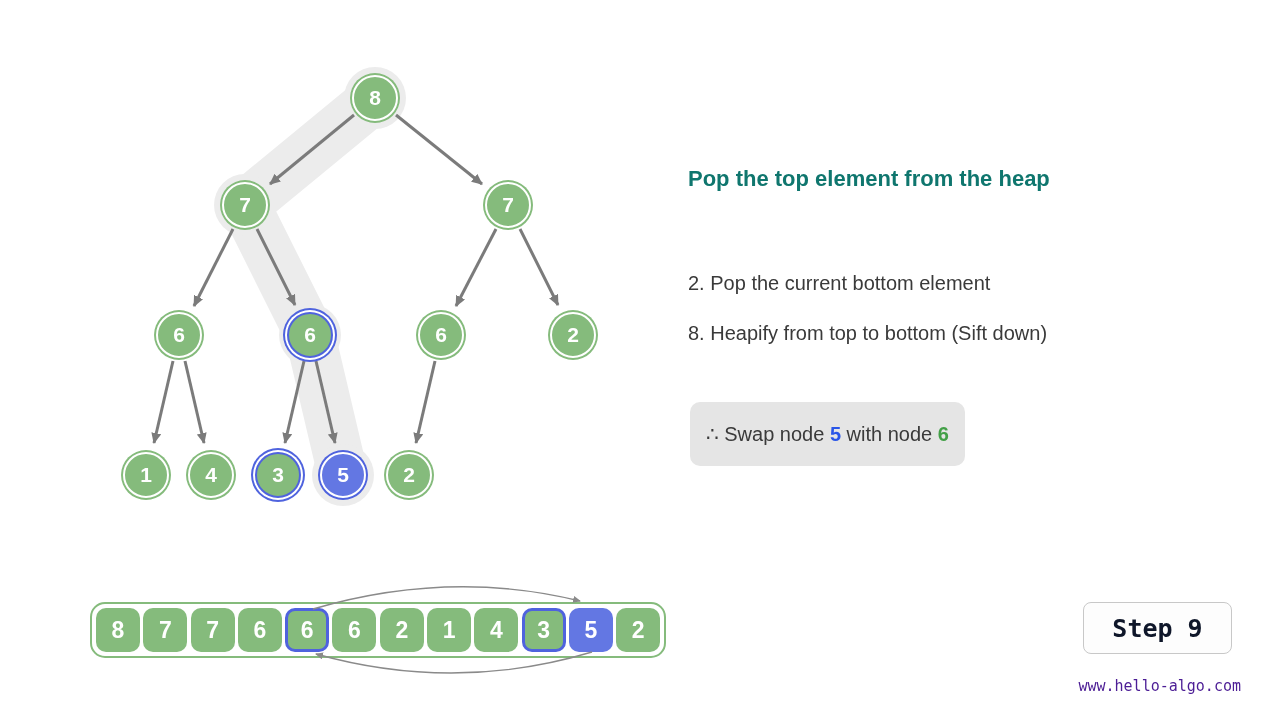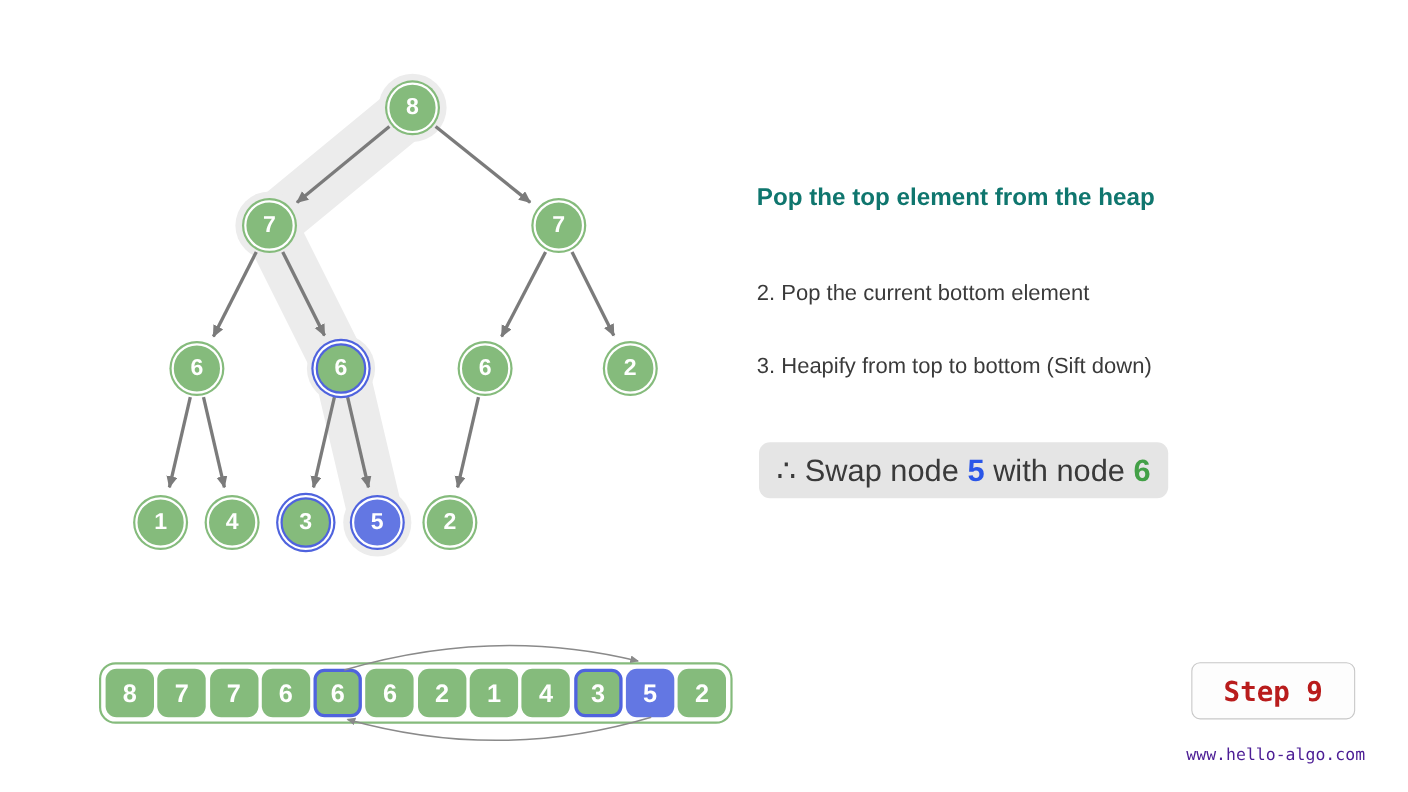--- a/index.html
+++ b/index.html
@@ -17,26 +17,26 @@
     display:flex; align-items:center; justify-content:center;
     font-weight:bold; font-size:21px; color:#fff; box-sizing:border-box;
   }
   .node.g     { background:#85bb7c; border:2px solid #fff; box-shadow:0 0 0 2px #85bb7c; }
   .node.bring { background:#85bb7c; border:2px solid #4f63de; box-shadow:0 0 0 2px #fff, 0 0 0 4px #4f63de; }
   .node.bfill { background:#6377e3; border:2px solid #fff; box-shadow:0 0 0 2px #4f63de; }
 
   
   .p-line { position:absolute; z-index:2; left:688px; font-size:20px; color:#3a3a3a; white-space:nowrap; }
   .p-title { top:166px; font-weight:bold; font-size:22px; color:#0f766e; }
-  .p-s1 { top:220px; } .p-s2 { top:256px; } .p-s3 { top:322px; }
+  .p-s1 { top:220px; } .p-s2 { top:272px; } .p-s3 { top:322px; }
   .p-because { top:372px; left:706px; }
   .therefore-box {
     position:absolute; z-index:2; left:690px; top:402px;
-    background:#e5e5e5; border-radius:10px; padding:9px 16px;
-    font-size:28px; color:#3a3a3a; white-space:nowrap;
+    background:#e5e5e5; border-radius:10px; padding:20px 16px;
+    font-size:20px; color:#3a3a3a; white-space:nowrap;
   }
   .num-g { color:#43a047; font-weight:bold; }
   .num-b { color:#2a56e8; font-weight:bold; }
 
   
   .array {
     position:absolute; z-index:2; left:90px; top:602px;
     display:flex; gap:3.3px; padding:4px; background:#fff;
     border:2px solid #85bb7c; border-radius:15px;
   }
@@ -47,21 +47,21 @@
   }
   .cell.bring { border:3px solid #4f63de; }
   .cell.bfill { background:#6377e3; }
 
   
   .step-btn {
     position:absolute; z-index:2; left:1083px; top:602px; width:147px; height:50px;
     border:1.5px solid #c8c8c8; border-radius:8px; background:#fdfdfd;
     display:flex; align-items:center; justify-content:center;
     font-family:"DejaVu Sans Mono", monospace; font-weight:bold;
-    font-size:25px; color:#b91c1c; cursor:pointer;
+    font-size:25px; color:#0f172a; cursor:pointer;
   }
   .watermark {
     position:absolute; z-index:2; top:677px; right:39px;
     font-family:"DejaVu Sans Mono", monospace; font-size:15px; color:#4c1d95;
   }
 </style>
 </head>
 <body>
 
 <div class="stage">
@@ -105,21 +105,21 @@
   <div class="node g" style="left:418px;top:312px">6</div>
   <div class="node g" style="left:550px;top:312px">2</div>
   <div class="node g" style="left:123px;top:452px">1</div>
   <div class="node g" style="left:188px;top:452px">4</div>
   <div class="node bring" style="left:255px;top:452px">3</div>
   <div class="node bfill" style="left:320px;top:452px">5</div>
   <div class="node g" style="left:386px;top:452px">2</div>
 
   <div class="p-line p-title">Pop the top element from the heap</div>
   <div class="p-line p-s2">2. Pop the current bottom element</div>
-  <div class="p-line p-s3">3. Heapify from top to bottom (Sift down)</div>
+  <div class="p-line p-s3">8. Heapify from top to bottom (Sift down)</div>
 
 
   <div class="therefore-box"><span>∴ Swap node </span><span class="num-b">5</span><span> with node </span><span class="num-g">6</span></div>
 
   <div class="array">
     <div class="cell">8</div>
     <div class="cell">7</div>
     <div class="cell">7</div>
     <div class="cell">6</div>
     <div class="cell bring">6</div>

